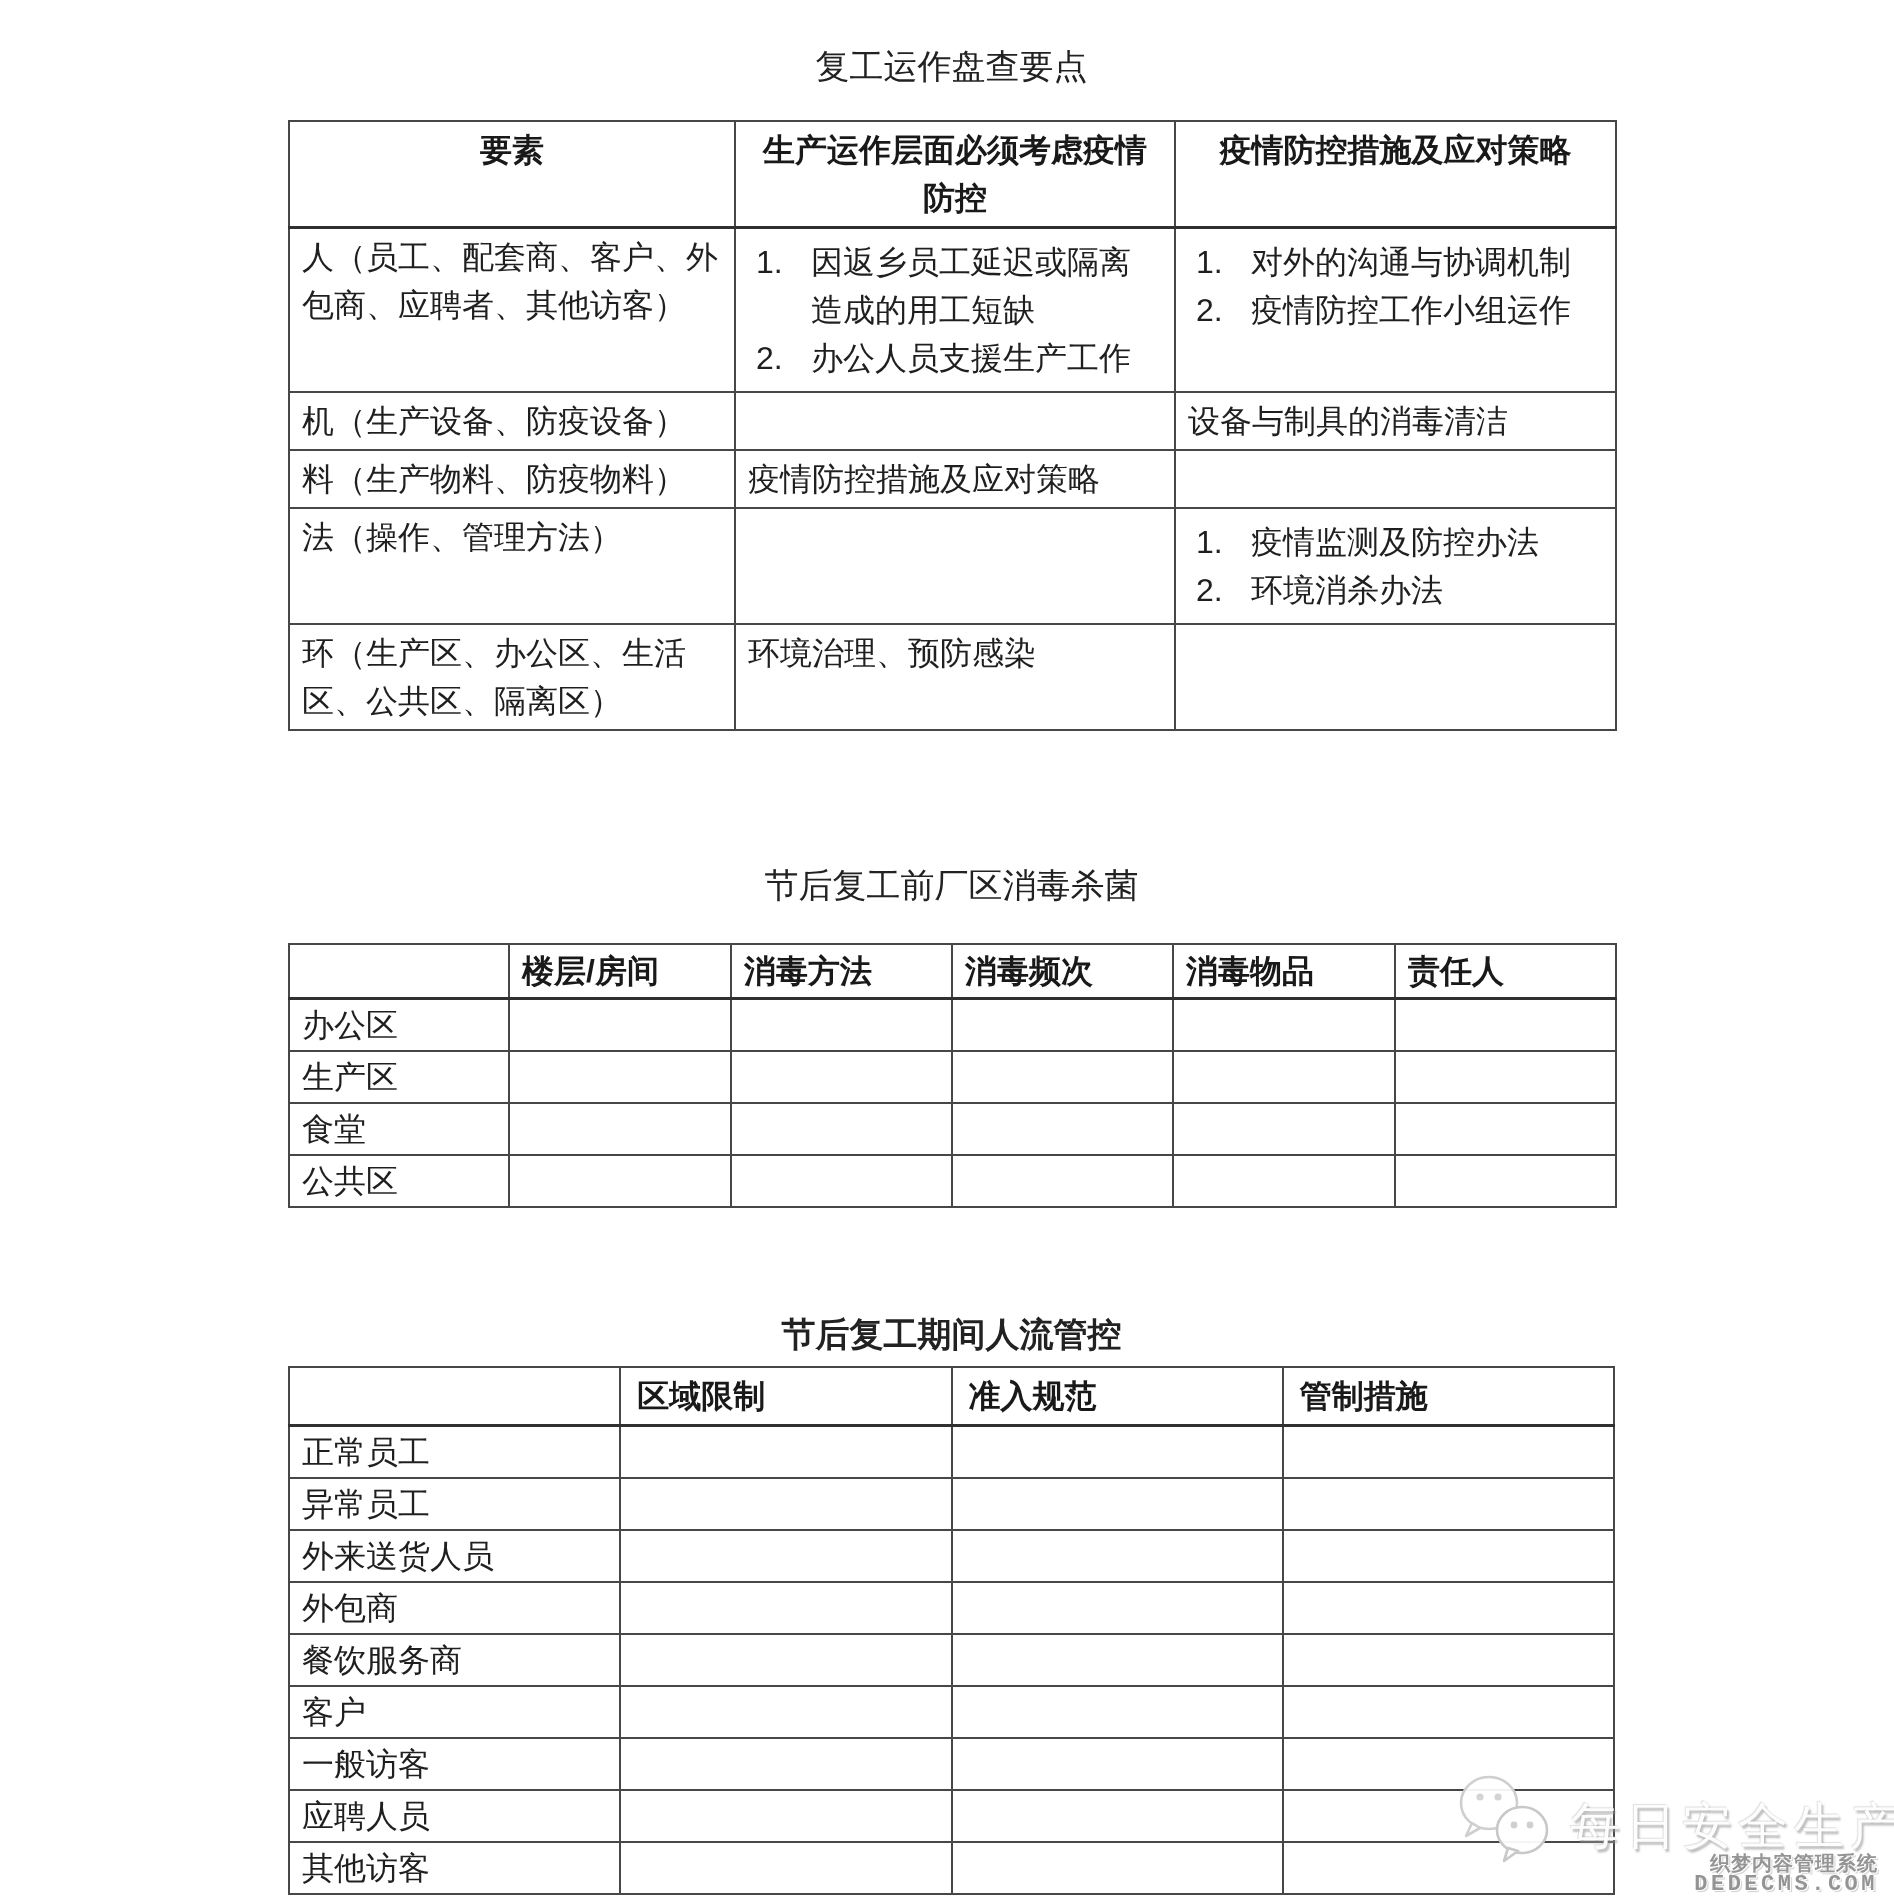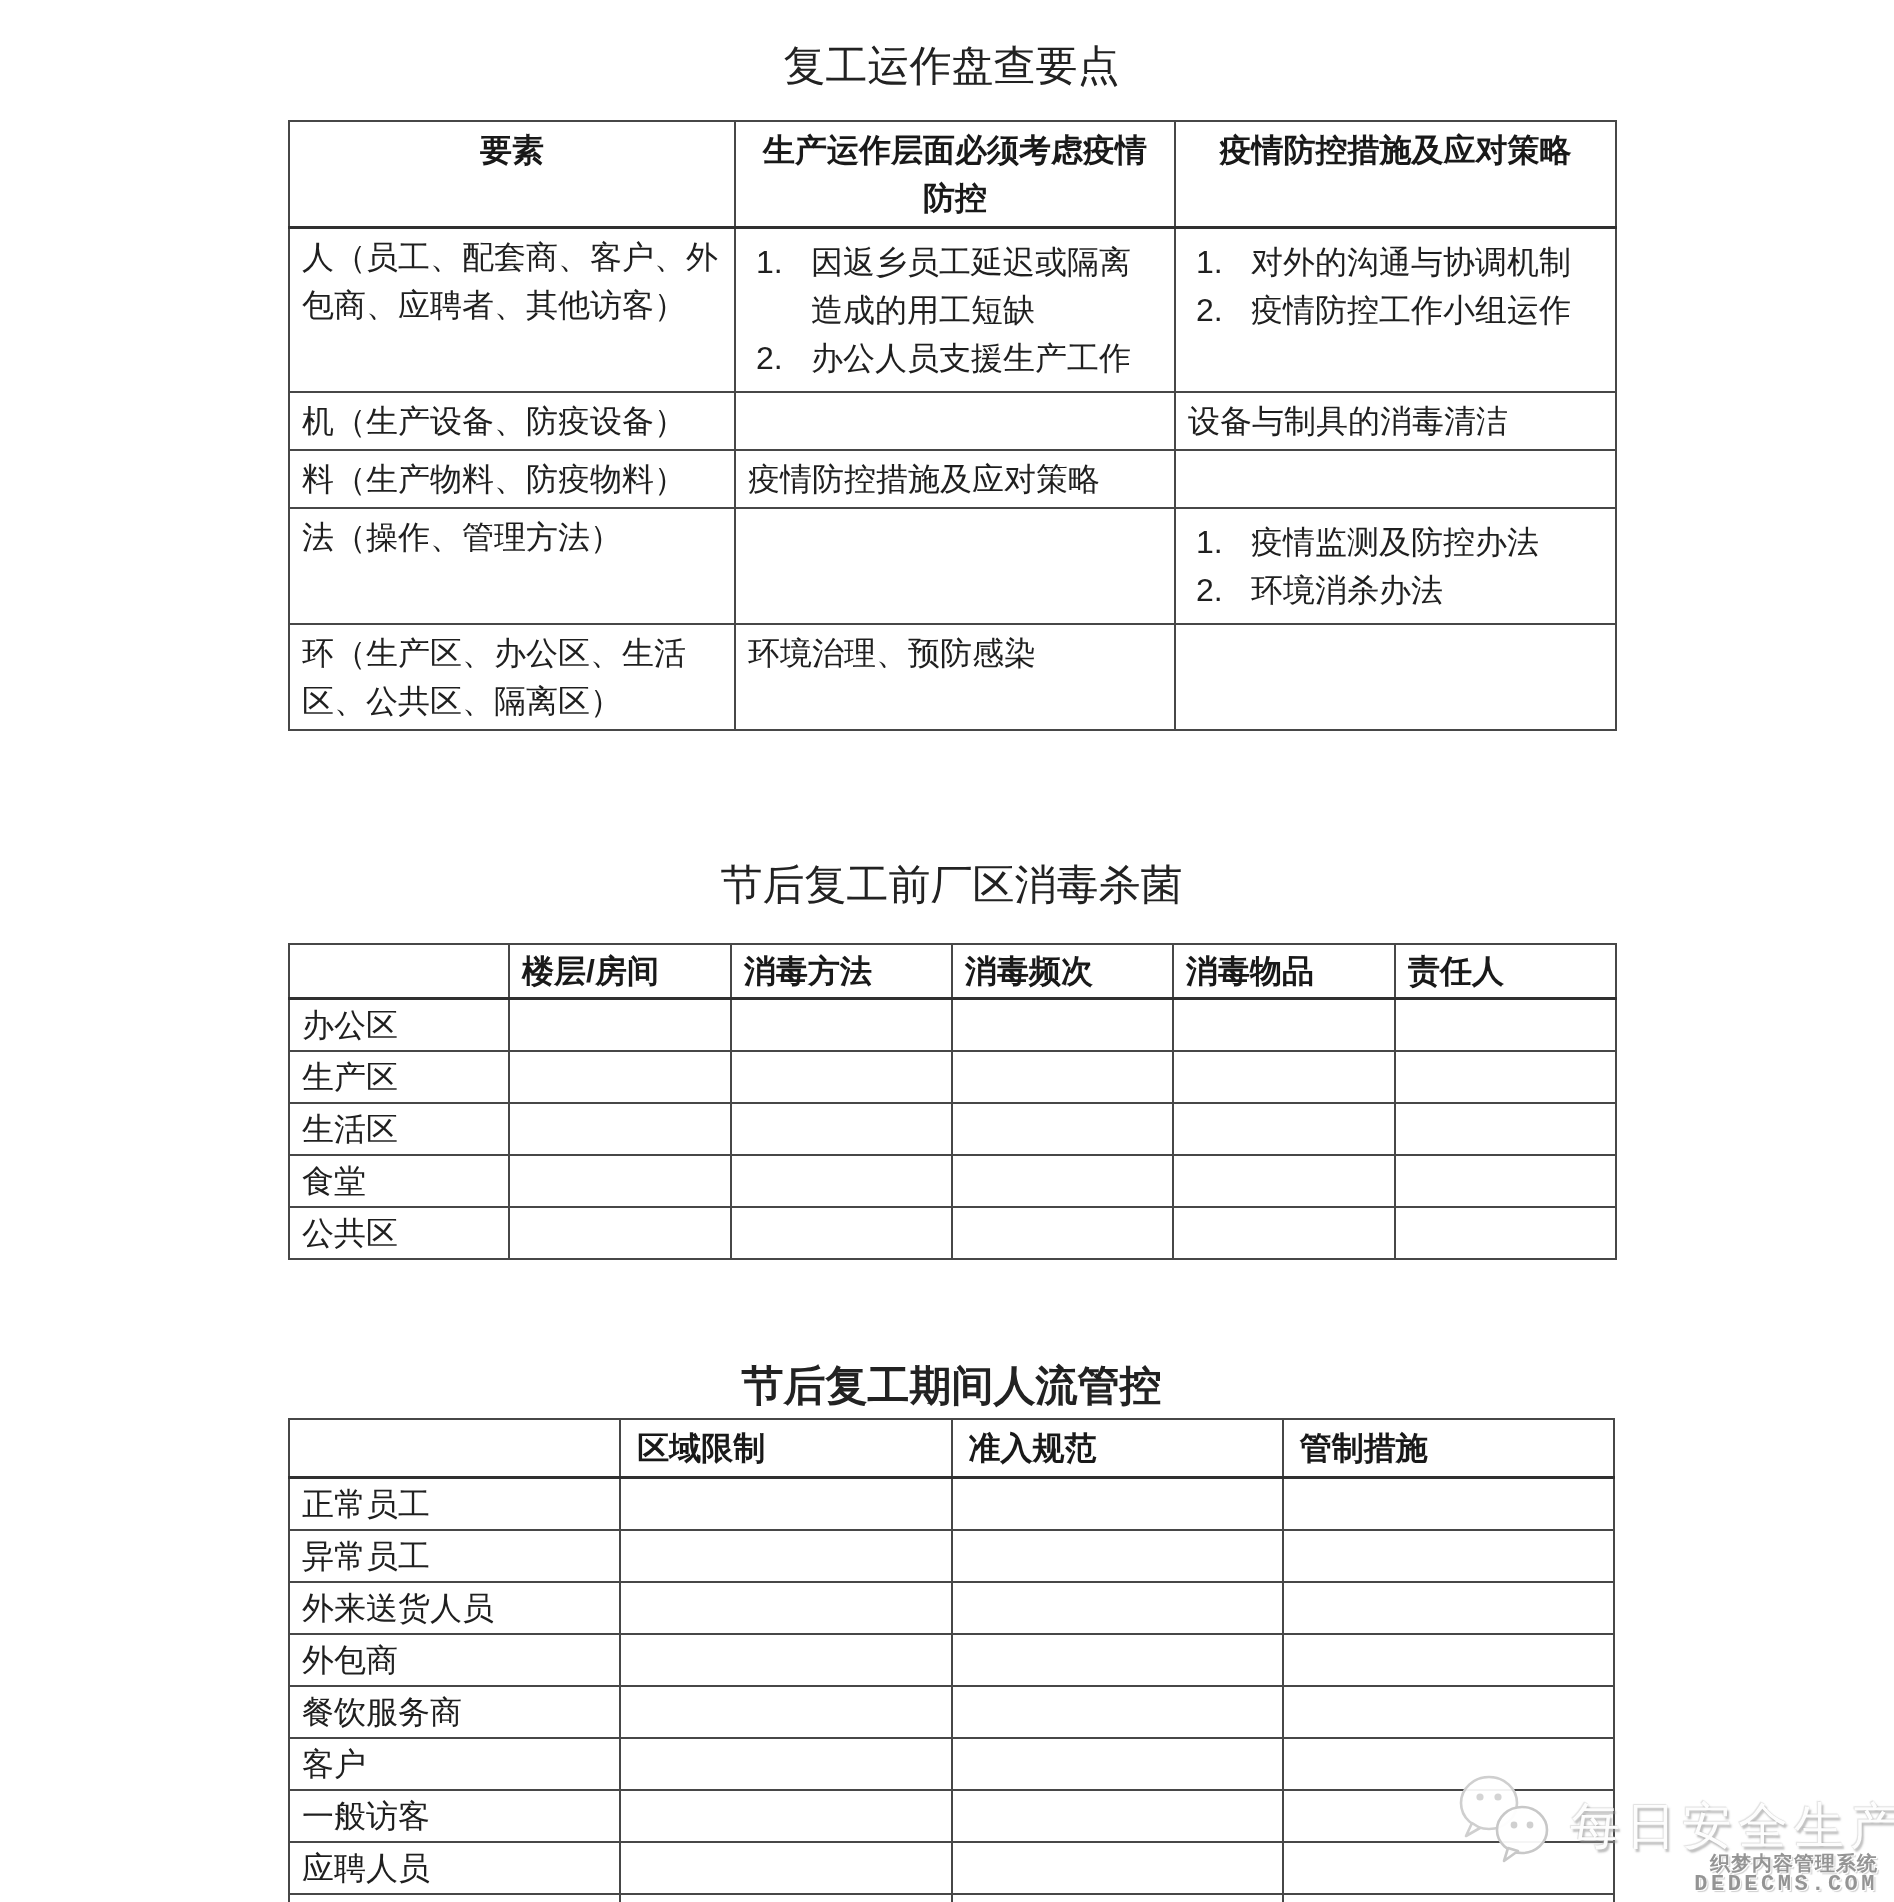--- a/index.html
+++ b/index.html
@@ -8,21 +8,21 @@
     background:#ffffff;
     font-family:"Liberation Sans","DejaVu Sans",sans-serif;
     color:#1f1f1f;
     position:relative;
     overflow:hidden;
   }
   .doc{position:absolute;left:288px;top:0;width:1327px;}
 
   .doc-title{
     text-align:center;
-    font-size:42px;
+    font-size:34px;
     font-weight:400;
     line-height:44px;
     color:#222;
   }
   #title1{margin-top:44px;}
   #title2{margin-top:132px;}
   #title3{margin-top:104px;font-weight:700;}
 
   table{
     border-collapse:collapse;
@@ -201,28 +201,20 @@
     <tr class="body">
       <td>办公区</td>
       <td></td>
           <td></td>
           <td></td>
           <td></td>
           <td></td>
     </tr>
     <tr class="body">
       <td>生产区</td>
-      <td></td>
-          <td></td>
-          <td></td>
-          <td></td>
-          <td></td>
-    </tr>
-    <tr class="body">
-      <td>生活区</td>
       <td></td>
           <td></td>
           <td></td>
           <td></td>
           <td></td>
     </tr>
     <tr class="body">
       <td>食堂</td>
       <td></td>
           <td></td>

